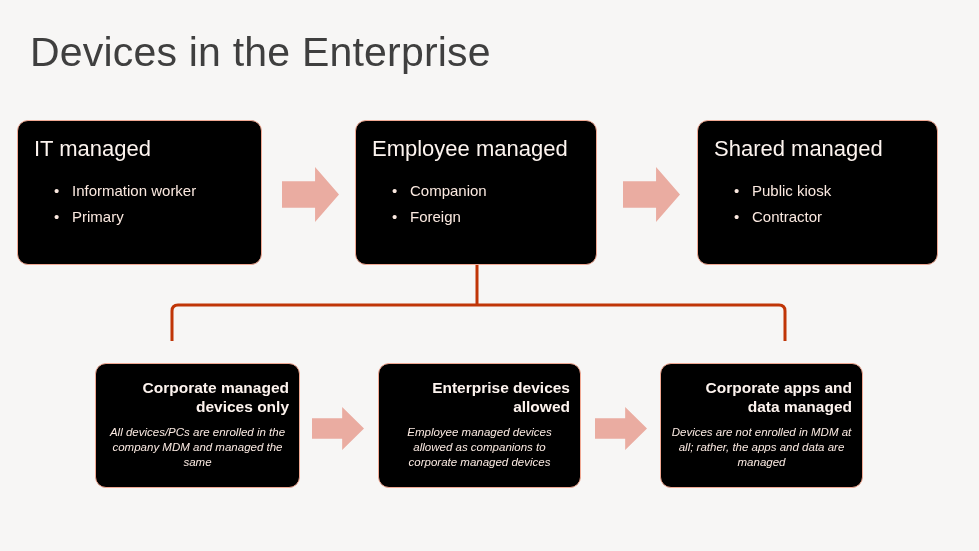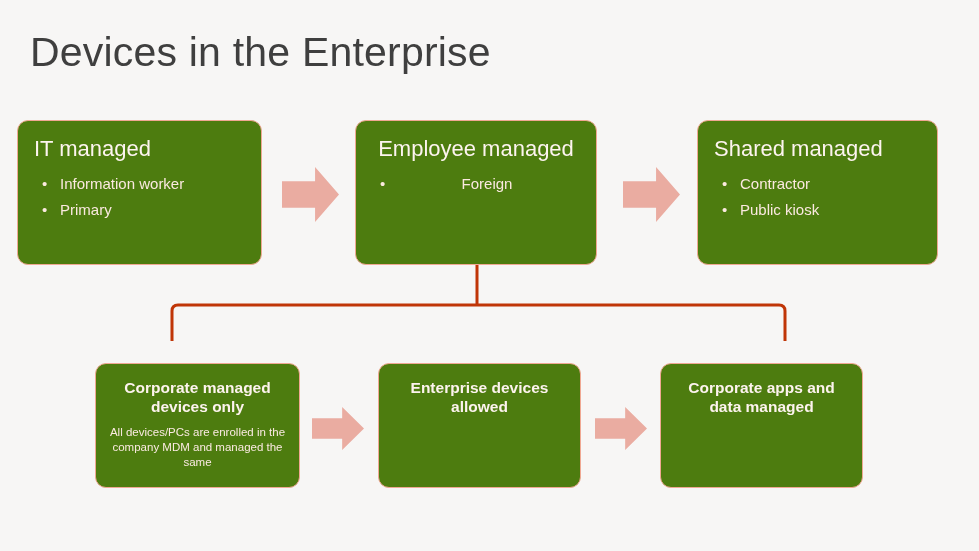--- a/index.html
+++ b/index.html
@@ -31,21 +31,21 @@
     line-height: 52px;
     font-weight: 400;
     color: #3f3f3f;
     letter-spacing: 0.2px;
     white-space: nowrap;
   }
 
   
   .card {
     position: absolute;
-    background: #4d7c0f;
+    background: #000000;
     border-radius: 11px;
     box-sizing: border-box;
     border: 1.5px solid #f0a893;
     overflow: hidden;
   }
 
   
   .top-card {
     height: 145px;
     padding: 14px 16px 0 16px;
@@ -53,21 +53,21 @@
   .top-card .card-title {
     font-size: 22px;
     line-height: 27px;
     color: #fdf4ef;
     font-weight: 400;
     margin: 0 0 9px 0;
     white-space: nowrap;
   }
   .top-card ul {
     list-style: none;
-    margin: 4px;
+    margin: 16px;
     padding: 0;
   }
   .top-card li {
     position: relative;
     font-size: 15px;
     line-height: 26px;
     color: #fbe9e0;
     padding-left: 22px;
     white-space: nowrap;
   }
@@ -75,41 +75,43 @@
     content: "\2022";
     position: absolute;
     left: 4px;
     top: 0;
     font-size: 15px;
     line-height: 26px;
     color: #fbe9e0;
   }
 
   #card-it-managed       { left: 17px;  top: 120px; width: 245px; }
-  #card-employee-managed { left: 355px; top: 120px; width: 242px; text-align: center; }
+  #card-employee-managed { left: 355px; top: 120px; width: 242px; }
   #card-foreign-managed  { left: 697px; top: 120px; width: 241px; }
 
   
   .bottom-card {
     height: 125px;
     padding: 14px 10px 0 10px;
     text-align: center;
   }
   .bottom-card .card-heading {
     font-size: 15.5px;
     line-height: 19px;
     font-weight: bold;
     color: #fdf3ee;
     margin: 0 0 9px 0;
+    text-align: right;
   }
   .bottom-card .card-body {
     font-size: 11.5px;
     line-height: 15px;
     color: #fbeae2;
     margin: 0;
+    font-style: italic;
   }
 
   #card-corporate-managed-only { left: 95px; top: 363px; width: 205px; }
   #card-companion-allowed      { left: 378px; top: 363px; width: 203px; }
   #card-apps-data-focused      { left: 660px; top: 363px; width: 203px; }
 
   
   .arrow {
     position: absolute;
     background: #eaaca1;
@@ -147,49 +149,52 @@
       <li>Information worker</li>
       <li>Primary</li>
     </ul>
   </div>
 
   <div id="arrow-top-1" class="arrow arrow-top"></div>
 
   <div id="card-employee-managed" class="card top-card">
     <div class="card-title">Employee managed</div>
     <ul>
+      <li>Companion</li>
       <li>Foreign</li>
     </ul>
   </div>
 
   <div id="arrow-top-2" class="arrow arrow-top"></div>
 
   <div id="card-foreign-managed" class="card top-card">
     <div class="card-title">Shared managed</div>
     <ul>
+      <li>Public kiosk</li>
       <li>Contractor</li>
-      <li>Public kiosk</li>
     </ul>
   </div>
 
   <svg id="connector" viewBox="0 0 979 551">
     <path d="M477,265 L477,305" fill="none" stroke="#c03507" stroke-width="3" stroke-linecap="butt"></path>
     <path d="M172,341 L172,311 Q172,305 178,305 L779,305 Q785,305 785,311 L785,341" fill="none" stroke="#c03507" stroke-width="3" stroke-linecap="butt"></path>
   </svg>
 
   <div id="card-corporate-managed-only" class="card bottom-card">
     <div class="card-heading">Corporate managed devices only</div>
     <div class="card-body">All devices/PCs are enrolled in the company MDM and managed the same</div>
   </div>
 
   <div id="arrow-bottom-1" class="arrow arrow-bottom"></div>
 
   <div id="card-companion-allowed" class="card bottom-card">
     <div class="card-heading">Enterprise devices allowed</div>
+    <div class="card-body">Employee managed devices allowed as companions to corporate managed devices</div>
   </div>
 
   <div id="arrow-bottom-2" class="arrow arrow-bottom"></div>
 
   <div id="card-apps-data-focused" class="card bottom-card">
     <div class="card-heading">Corporate apps and data managed</div>
+    <div class="card-body">Devices are not enrolled in MDM at all; rather, the apps and data are managed</div>
   </div>
 
 </div>
 
 </body></html>

